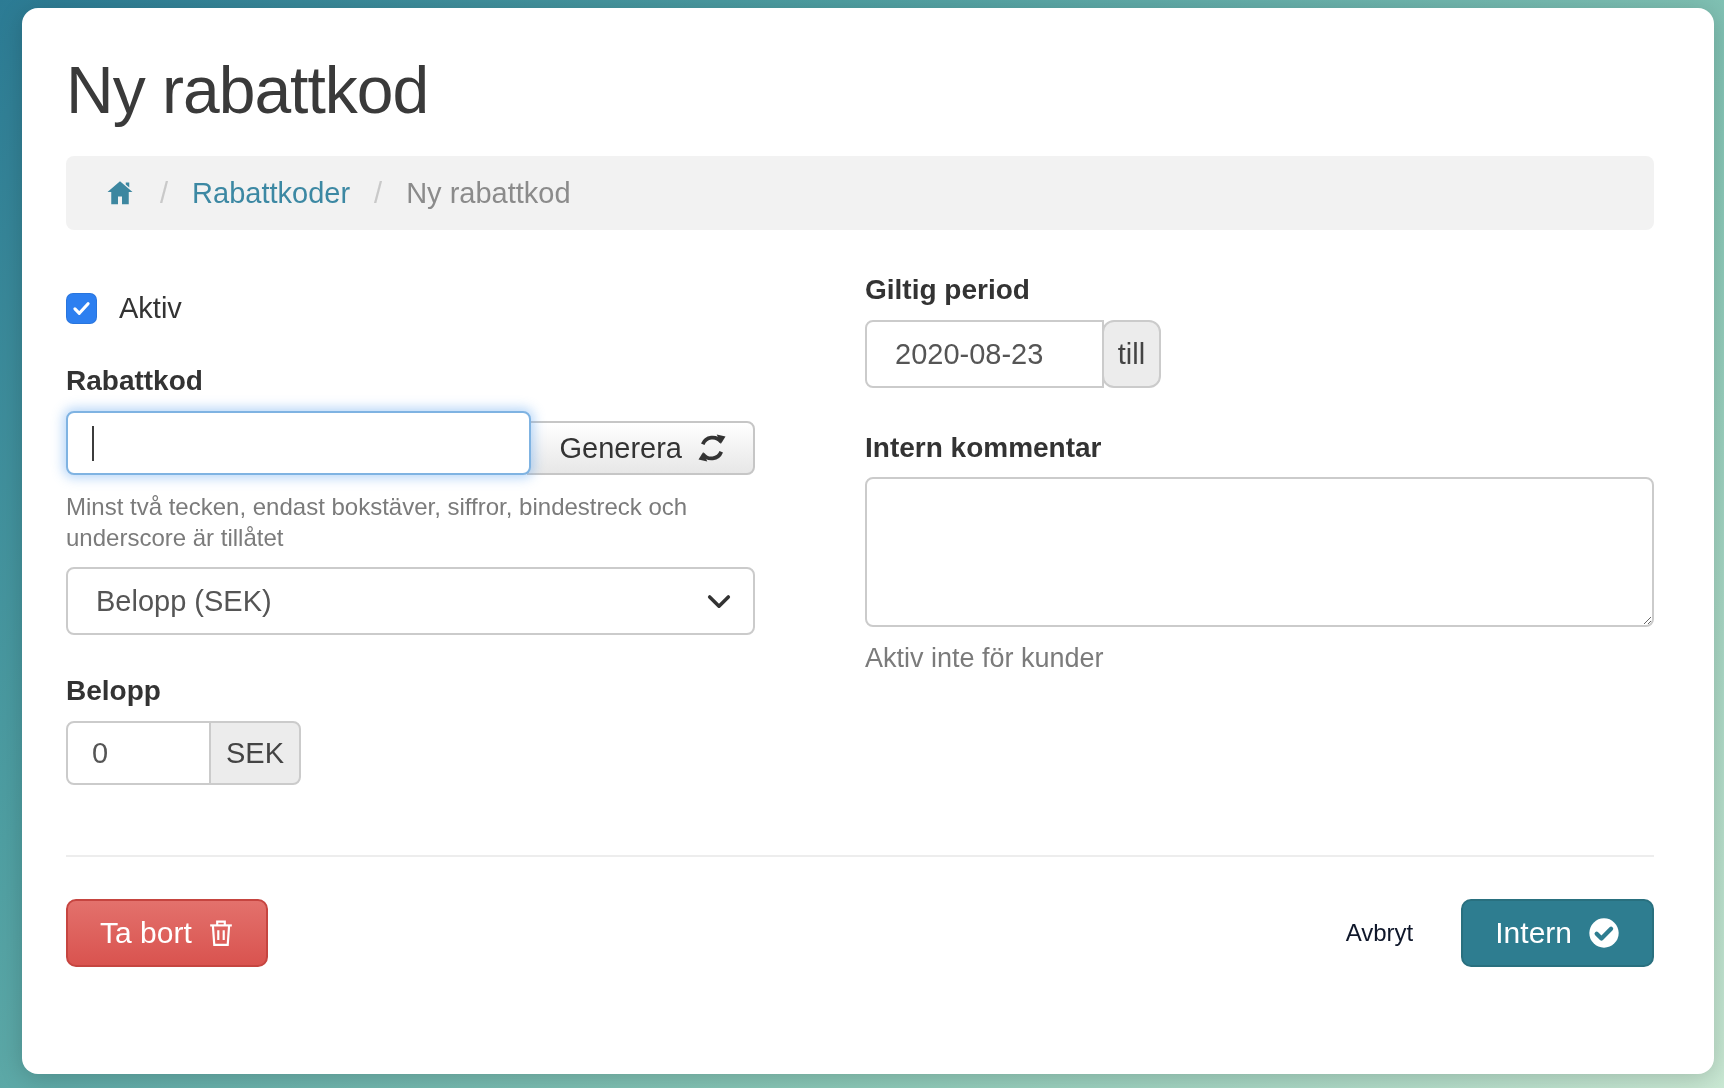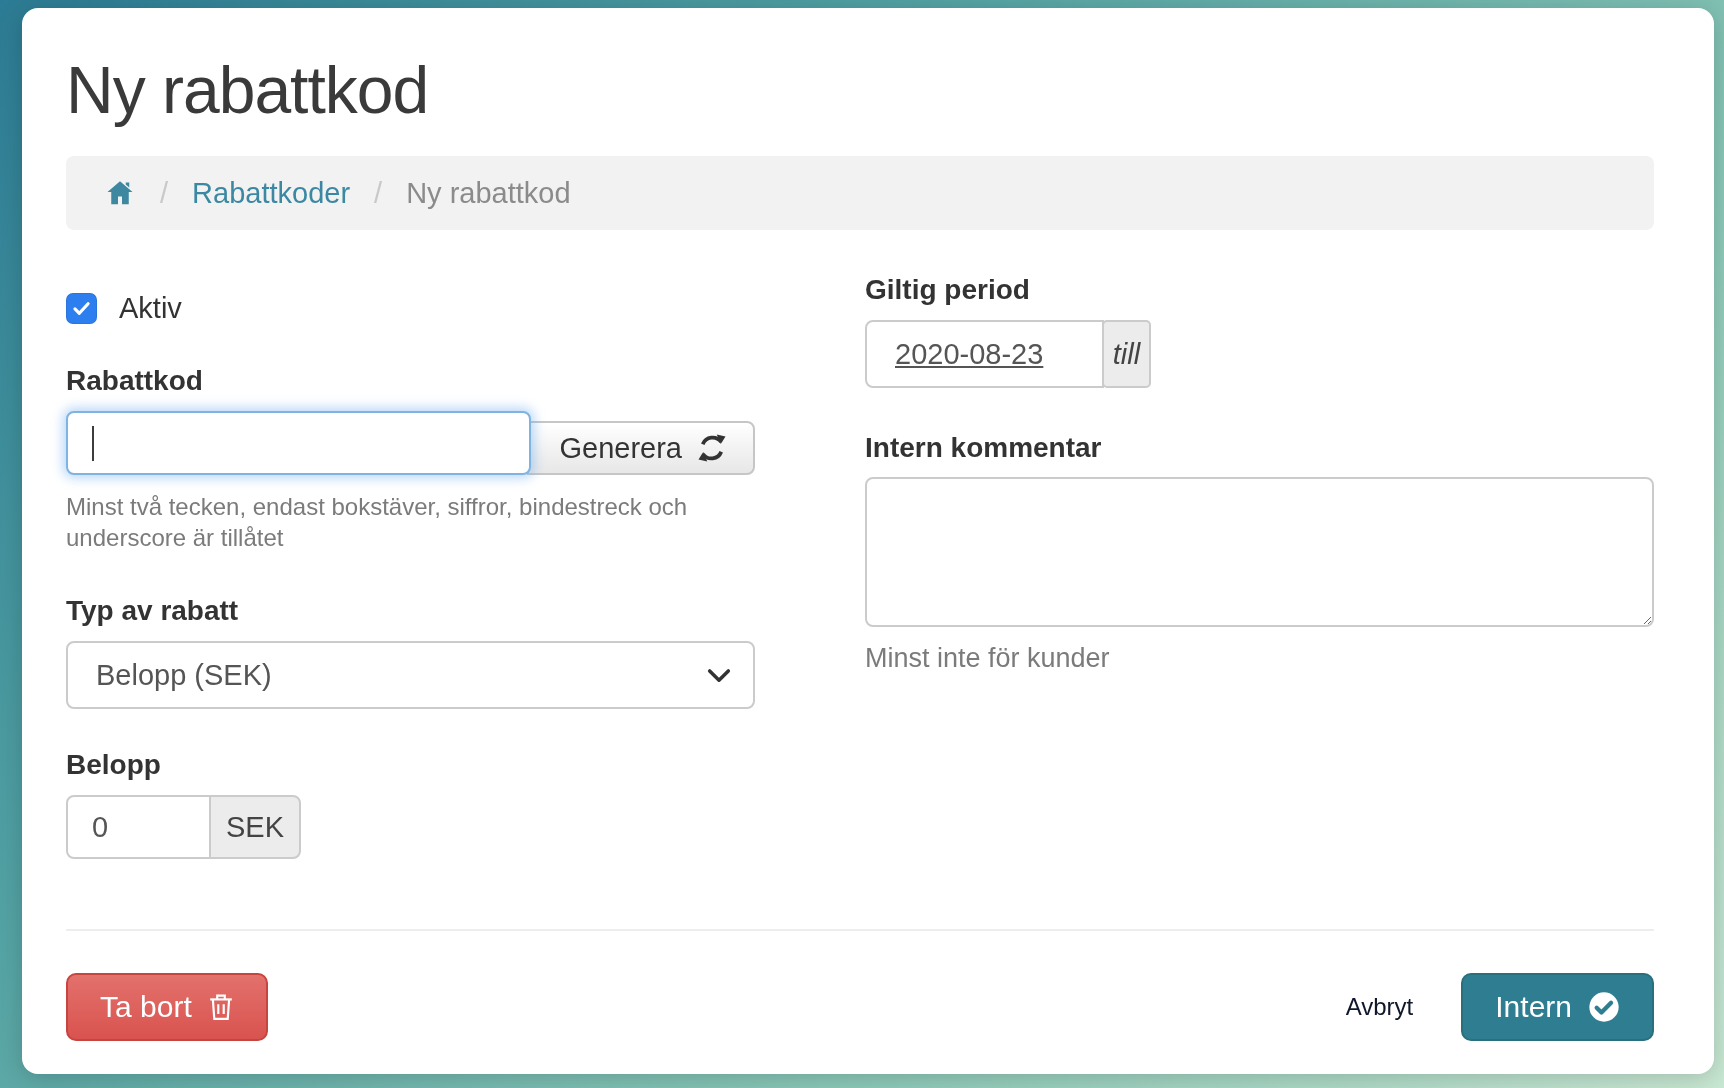--- a/index.html
+++ b/index.html
@@ -129,23 +129,23 @@
     border: 2px solid #cbcbcb;
     color: #444;
     display: flex; align-items: center; justify-content: center;
     font-size: 29px;
   }
   .amount-addon { margin-left: -2px; flex: 1; border-radius: 0 8px 8px 0; }
 
   
   .lbl-period { margin-top: 4px; }
   .period-group { margin-top: 14px; display: flex; height: 68px; }
-  .date-input { padding: 1px 0 0 28px; outline: none; text-decoration: underline; }
+  .date-input { padding: 1px 0 0 28px; outline: none; }
   .date-from { width: 239px; border-radius: 8px 0 0 8px; }
-  .till-addon { margin-left: -2px; width: 49px; border-radius: 5px; font-style: italic; }
+  .till-addon { margin-left: -2px; width: 59px; border-radius: 12px; }
   .date-to { margin-left: -2px; flex: 1; border-radius: 0 8px 8px 0; }
 
   .lbl-comment { margin-top: 44px; }
   textarea.ctrl {
     margin-top: 13px;
     width: 100%; height: 150px;
     resize: vertical;
     padding: 14px 20px;
     outline: none;
     display: block;
@@ -226,21 +226,20 @@
                   <path d="M4.7 16.8a8.4 8.4 0 0 0 14.7-1.8"></path>
                 </g>
                 <path fill="#333" d="M15.8 1.2l7 1.6-3.8 6z"></path>
                 <path fill="#333" d="M8.2 22.8l-7-1.6 3.8-6z"></path>
               </svg>
             </span>
           </button>
         </div>
         <div class="help-text">Minst två tecken, endast bokstäver, siffror, bindestreck och underscore är tillåtet</div>
 
-        <div class="field-label lbl-typ">Typ av rabatt</div>
         <div class="select-wrap">
           <select class="ctrl">
             <option>Belopp (SEK)</option>
           </select>
           <span class="select-chevron">
             <svg width="28" height="28" viewBox="0 0 24 24" fill="none" stroke="#333" stroke-width="3" stroke-linecap="round" stroke-linejoin="round">
               <path d="M4 8.5l8 8 8-8"></path>
             </svg>
           </span>
         </div>
@@ -256,21 +255,21 @@
       <div class="col-right">
 
         <div class="field-label lbl-period">Giltig period</div>
         <div class="period-group">
           <input class="ctrl date-input date-from" value="2020-08-23" style="">
           <span class="addon till-addon">till</span>
         </div>
 
         <div class="field-label lbl-comment">Intern kommentar</div>
         <textarea class="ctrl" style=""></textarea>
-        <div class="comment-help">Minst inte för kunder</div>
+        <div class="comment-help">Aktiv inte för kunder</div>
 
       </div>
     </div>
 
     <hr class="footer-divider">
 
     <div class="footer-row">
       <button class="btn btn-delete">
         <span>Ta bort</span>
         <span>

